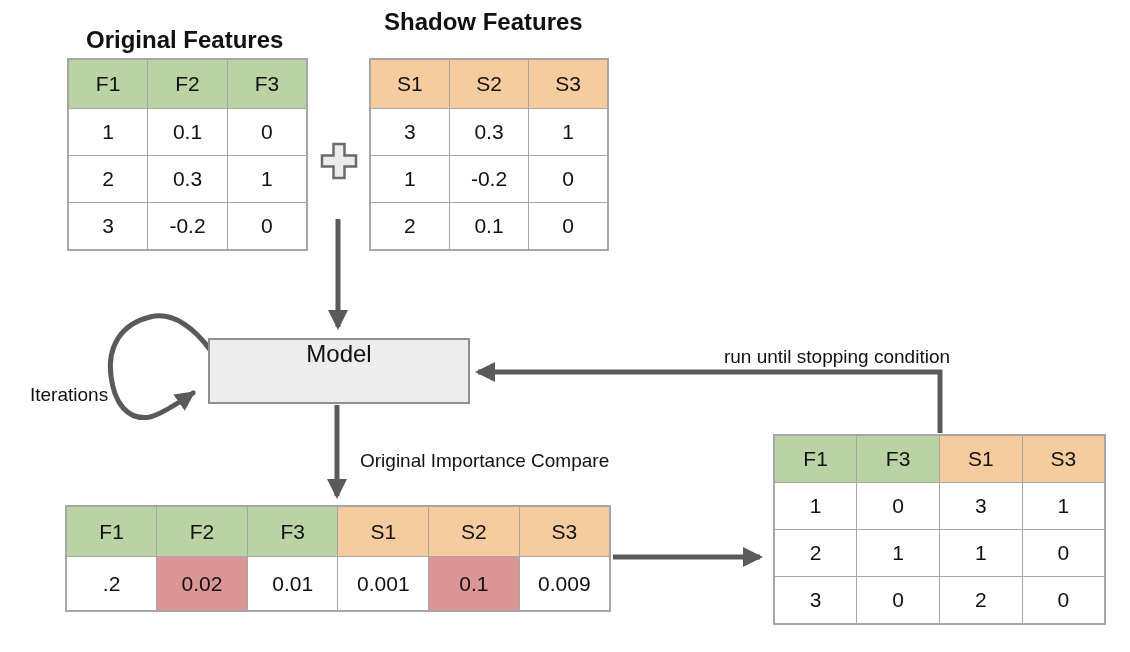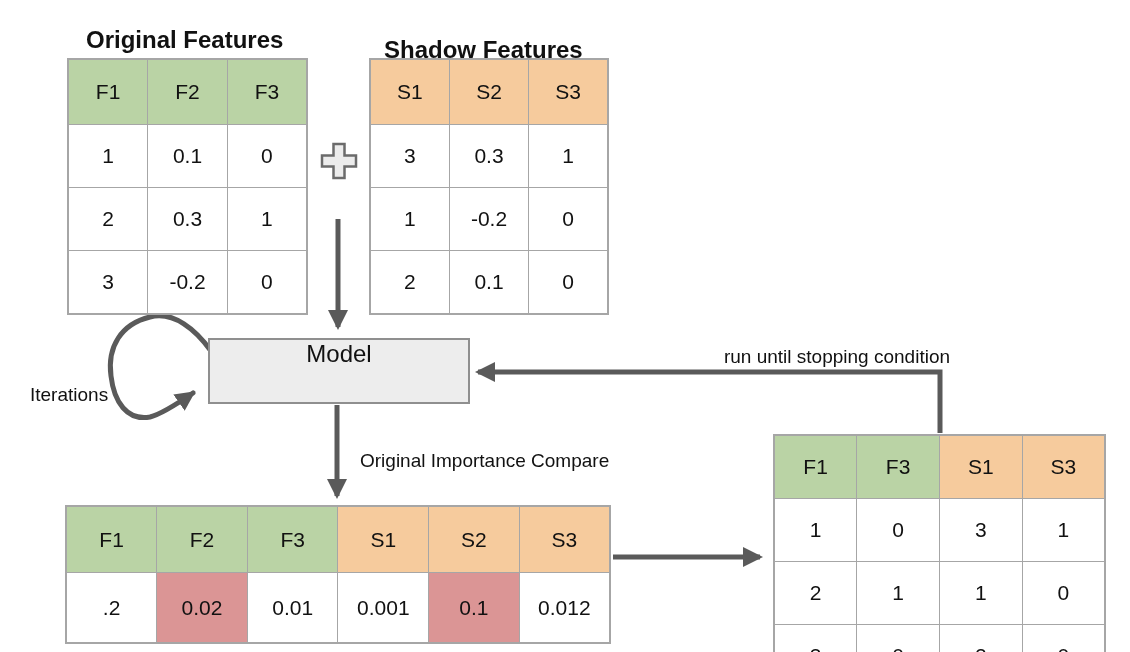--- a/index.html
+++ b/index.html
@@ -25,21 +25,21 @@
   svg.overlay{position:absolute;left:0;top:0;width:1130px;height:652px;pointer-events:none;}
   .arrow{stroke:var(--arrow);stroke-width:5;fill:none;}
   .loop{stroke-linecap:round;}
   marker path{fill:var(--arrow);stroke:none;}
   .plus-shape{fill:var(--plus-fill);stroke:var(--plus-border);stroke-width:2.5;}
   .dtable{
     position:absolute;border-collapse:collapse;table-layout:fixed;
     text-align:center;font-size:21px;background:#ffffff;
     border:2px solid var(--table-border);
   }
-  .dtable th,.dtable td{border:1px solid var(--table-border);font-weight:400;padding:8px;margin-left:36px;}
+  .dtable th,.dtable td{border:1px solid var(--table-border);font-weight:400;padding:0;margin-left:36px;}
   .dtable th.green{background:var(--green-header);}
   .dtable th.orange{background:var(--orange-header);}
   .dtable td.red{background:var(--red-highlight);}
   #original-table th{height:48px}  #original-table td{height:46px}
   #shadow-table   th{height:48px}  #shadow-table   td{height:46px}
   #importance-table th{height:49px} #importance-table td{height:53px}
   #result-table  th{height:46px}   #result-table td{height:46px}
   .model-box{
     left:208px;top:338px;width:258px;height:62px;
     background:var(--model-fill);border:2px solid var(--model-border);
@@ -59,21 +59,21 @@
     </defs>
     <path class="arrow" d="M338 219 V 327" marker-end="url(#ah)"></path>
     <path class="arrow loop" d="M211 351 C196 330, 174 311, 150 317 C121 324, 107 347, 111 376 C114 402, 127 421, 150 417 C162 414, 177 404, 193 393" marker-end="url(#ah)"></path>
     <path class="arrow" d="M940 433 V 372 H 478" marker-end="url(#ah)"></path>
     <path class="arrow" d="M337 405 V 496" marker-end="url(#ah)"></path>
     <path class="arrow" d="M613 557 H 760" marker-end="url(#ah)"></path>
     <path class="plus-shape" d="M333.5 144 h11 v11.5 h11.5 v11 h-11.5 v11.5 h-11 v-11.5 h-11.5 v-11 h11.5 z"></path>
   </svg>
 
   <div class="abs title" style="left:86px;top:26px;">Original Features</div>
-  <div class="abs title" style="left:384px;top:36px;">Shadow Features</div>
+  <div class="abs title" style="left:384px;top:8px;">Shadow Features</div>
 
   <table class="dtable" id="original-table" style="left:67px;top:58px;width:241px;">
     <thead>
       <tr>
         <th class="green">F1</th>
         <th class="green">F2</th>
         <th class="green">F3</th>
       </tr>
     </thead>
     <tbody>
@@ -140,21 +140,21 @@
         <th class="orange">S3</th>
       </tr>
     </thead>
     <tbody>
       <tr>
         <td>.2</td>
         <td class="red">0.02</td>
         <td>0.01</td>
         <td>0.001</td>
         <td class="red">0.1</td>
-        <td>0.012</td>
+        <td>0.009</td>
       </tr>
     </tbody>
   </table>
 
   <table class="dtable" id="result-table" style="left:773px;top:434px;width:333px;">
     <thead>
       <tr>
         <th class="green">F1</th>
         <th class="green">F3</th>
         <th class="orange">S1</th>

